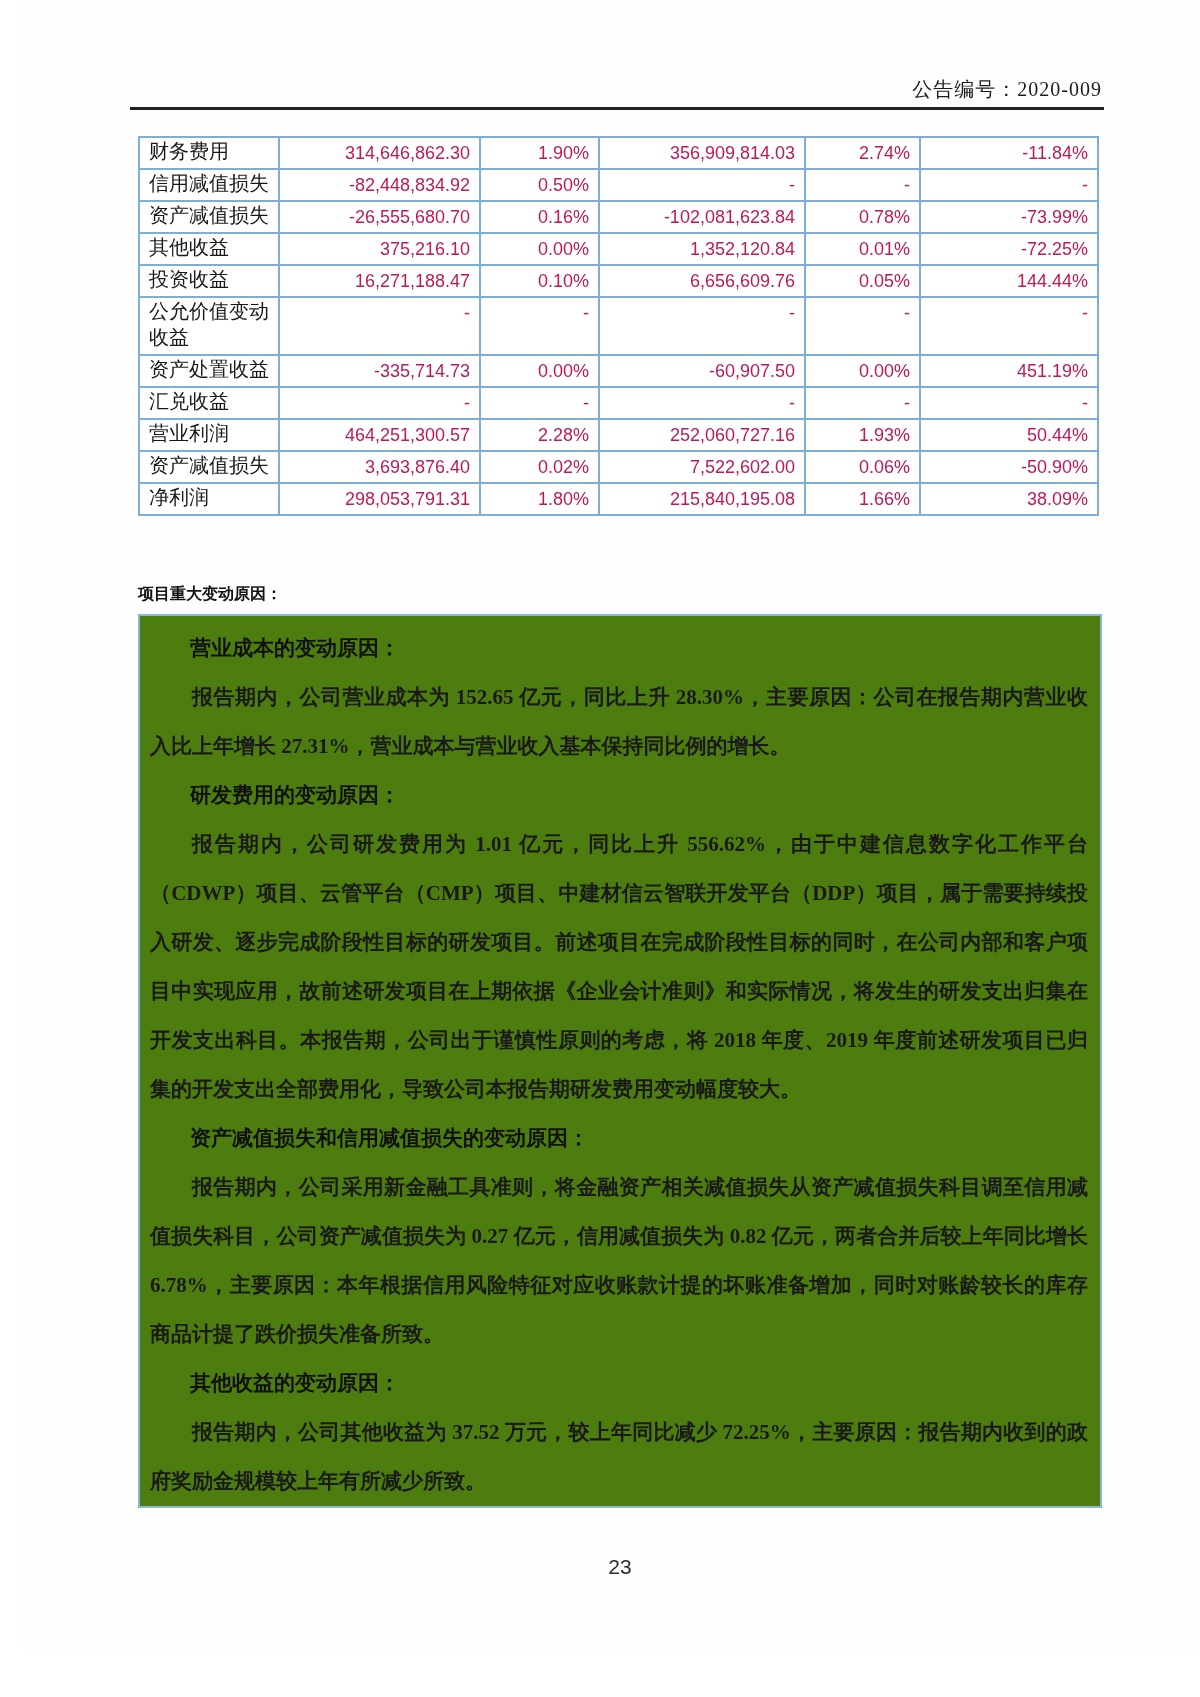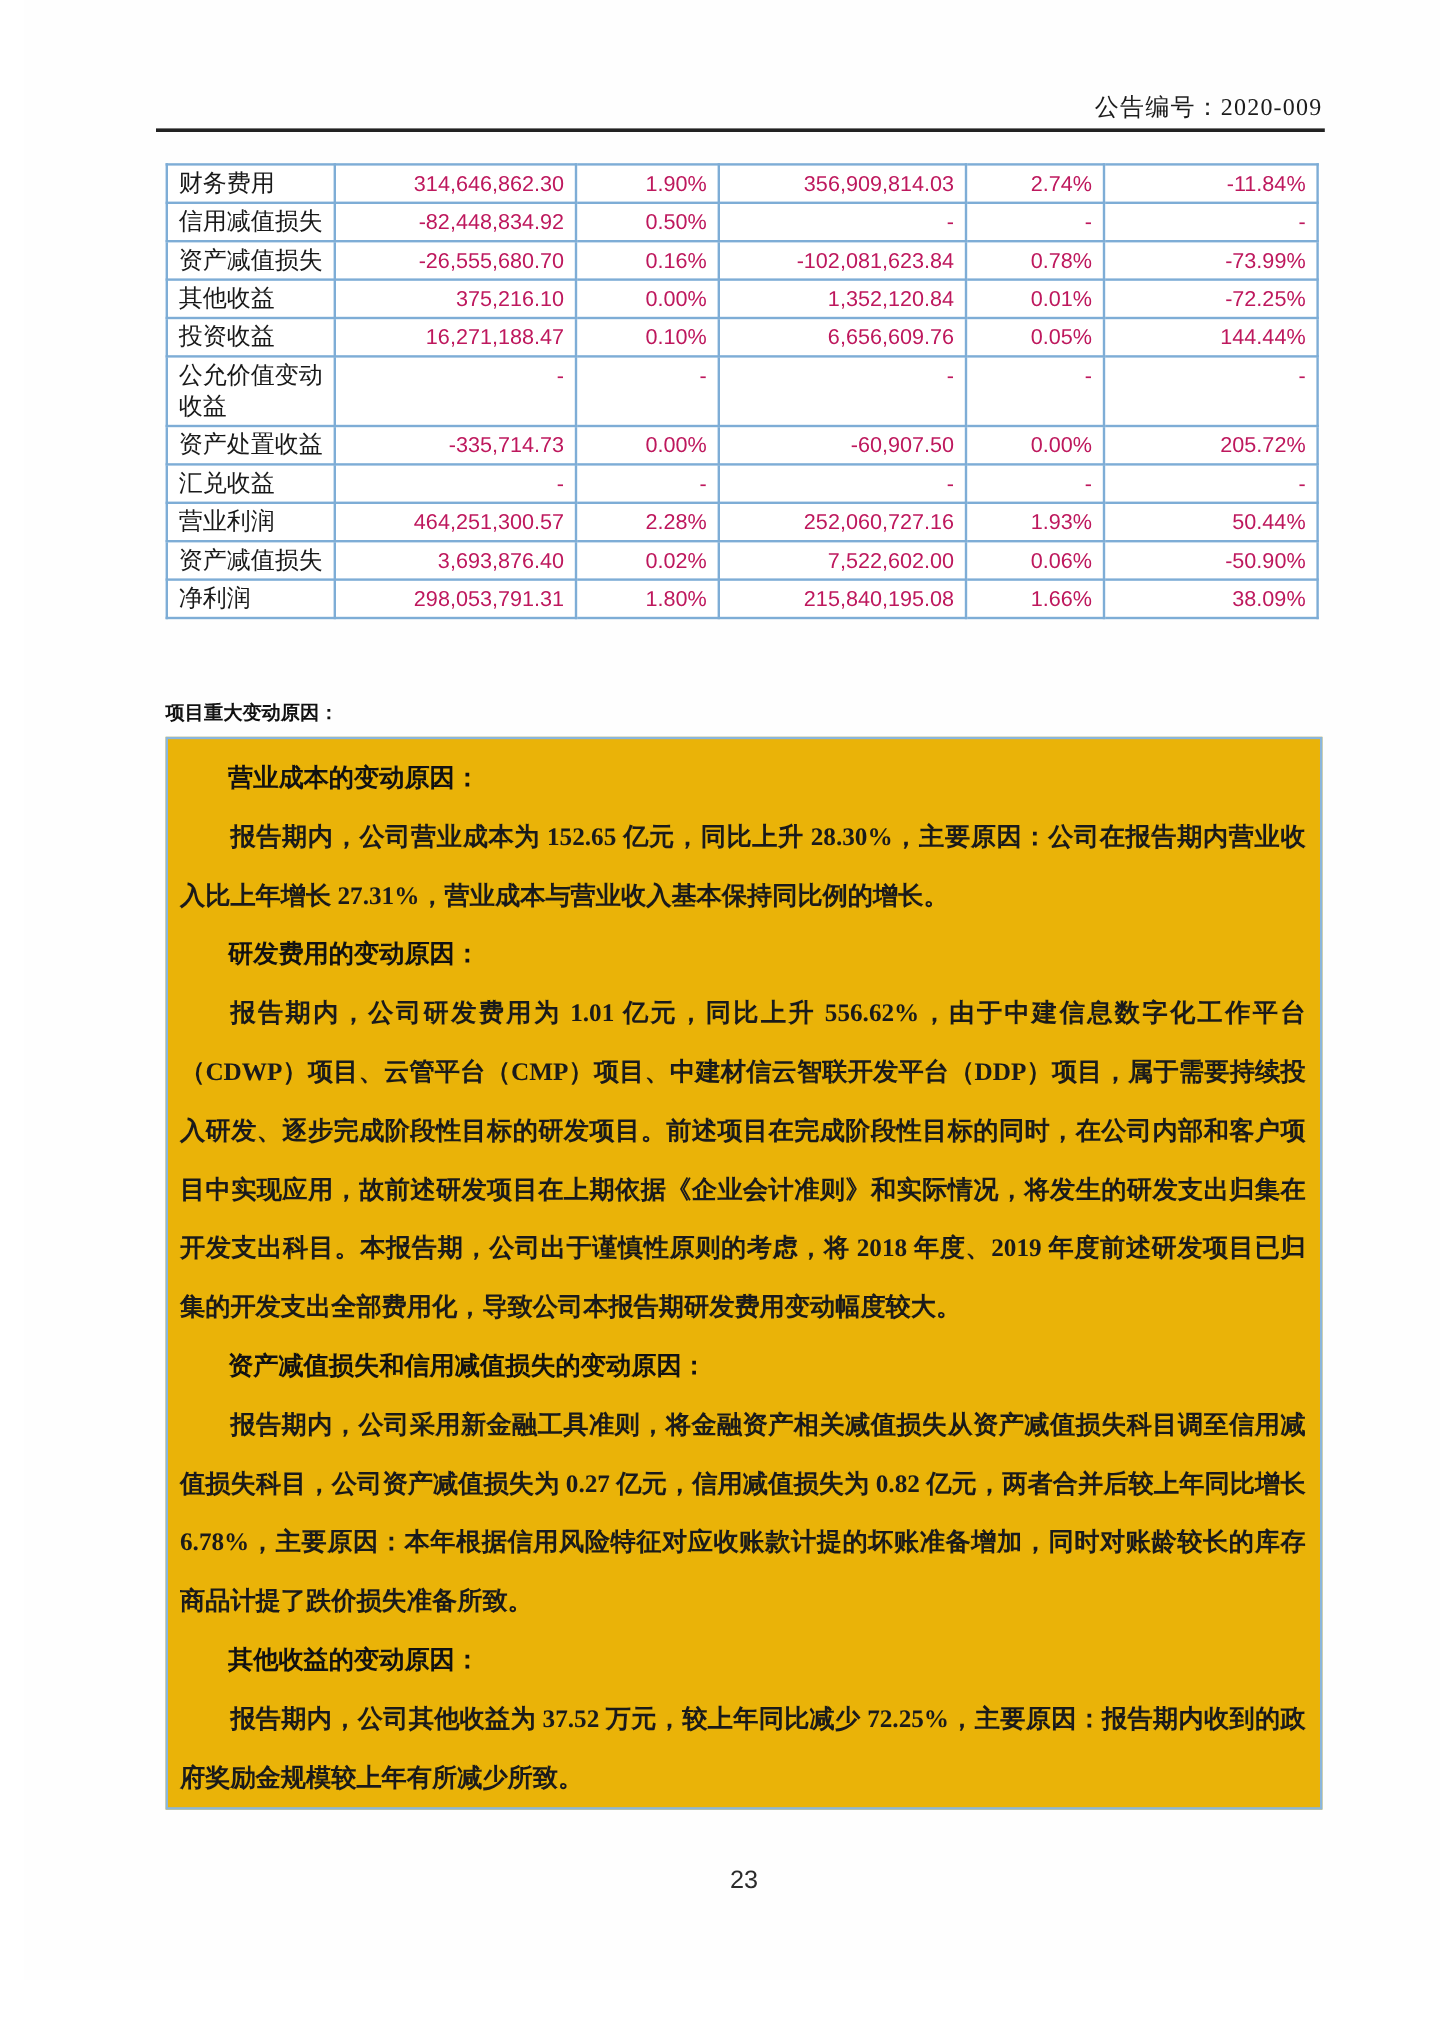--- a/index.html
+++ b/index.html
@@ -31,38 +31,38 @@
   }
   table.fin td{
     border:2px solid #7eadd6;
     vertical-align:top;
     line-height:26px;
     padding:2px 9px;
     overflow:hidden;
   }
   td.lbl{
     font-size:20px;text-align:left;color:#191919;
-    font-family:Liberation Sans, sans-serif;
+    font-family:Liberation Mono, monospace;
   }
   td.num{
     font-family:"Liberation Sans","DejaVu Sans",sans-serif;
     font-size:18px;text-align:right;color:#be185d;
   }
 
   
   .sec-title{
     position:absolute;top:584px;left:118px;
     font-size:16px;font-weight:bold;color:#111;
   }
   .reason-box{
     position:absolute;top:614px;left:118px;width:964px;height:894px;
     box-sizing:border-box;
     border:2px solid #8ab6dc;
     padding:8px 12px 0 10px;
-    background:#eab308;
+    background:#4d7c0f;
   }
   .sec-heading{
     font-size:21px;font-weight:bold;color:#111;
     line-height:49px;text-indent:40px;
   }
   .sec-body{
     margin:0;font-size:21px;color:#1a1a1a;
     line-height:49px;text-indent:42px;
     text-align:justify;
     font-weight:bold;
@@ -141,21 +141,21 @@
         <td class="num">-</td>
         <td class="num">-</td>
         <td class="num">-</td>
       </tr>
       <tr>
         <td class="lbl">资产处置收益</td>
         <td class="num">-335,714.73</td>
         <td class="num">0.00%</td>
         <td class="num">-60,907.50</td>
         <td class="num">0.00%</td>
-        <td class="num">205.72%</td>
+        <td class="num">451.19%</td>
       </tr>
       <tr>
         <td class="lbl">汇兑收益</td>
         <td class="num">-</td>
         <td class="num">-</td>
         <td class="num">-</td>
         <td class="num">-</td>
         <td class="num">-</td>
       </tr>
       <tr>

